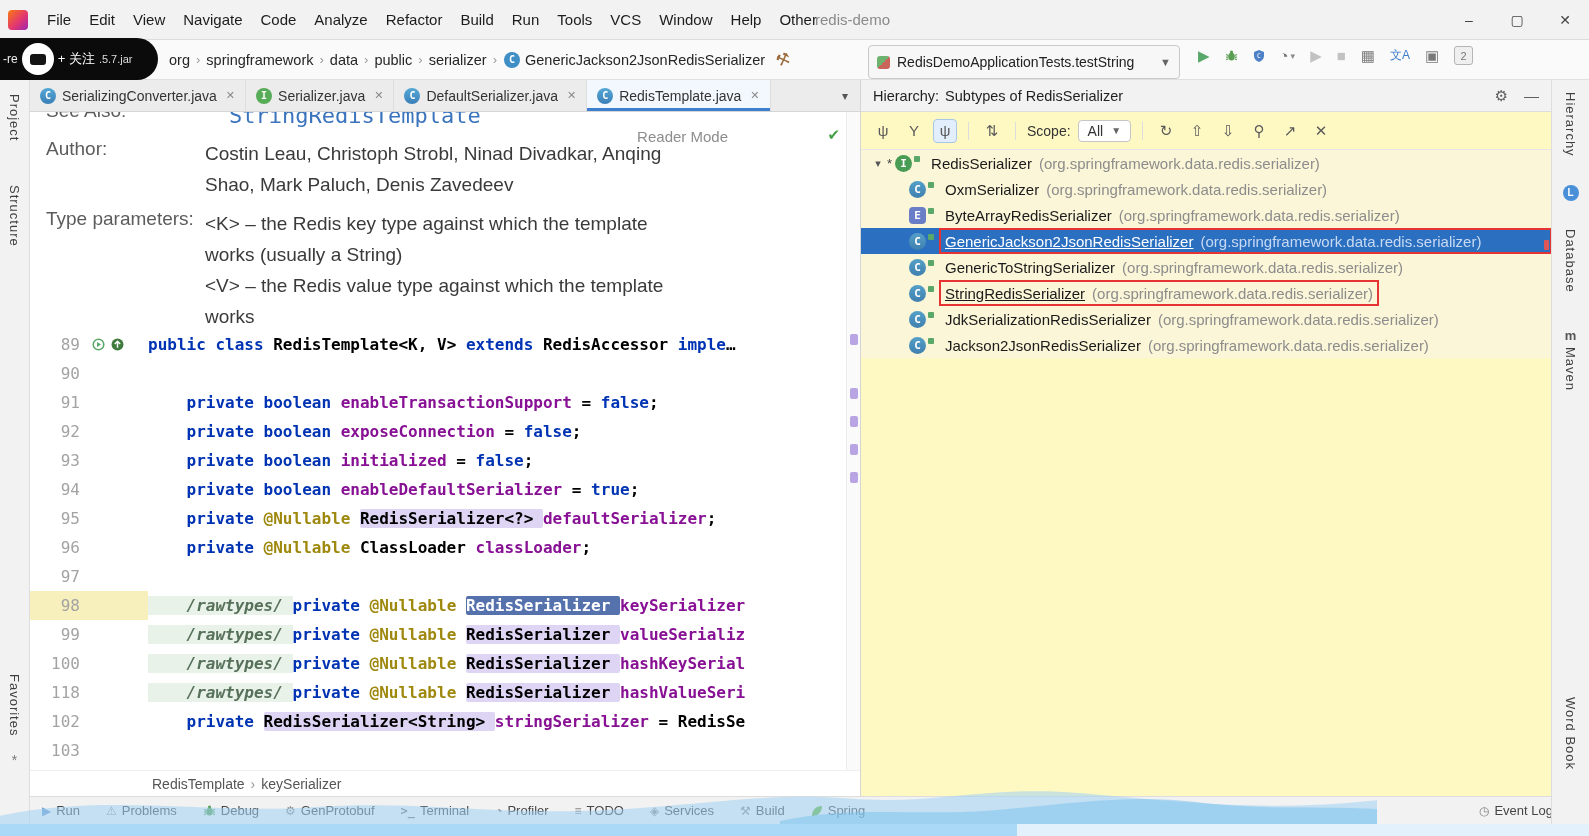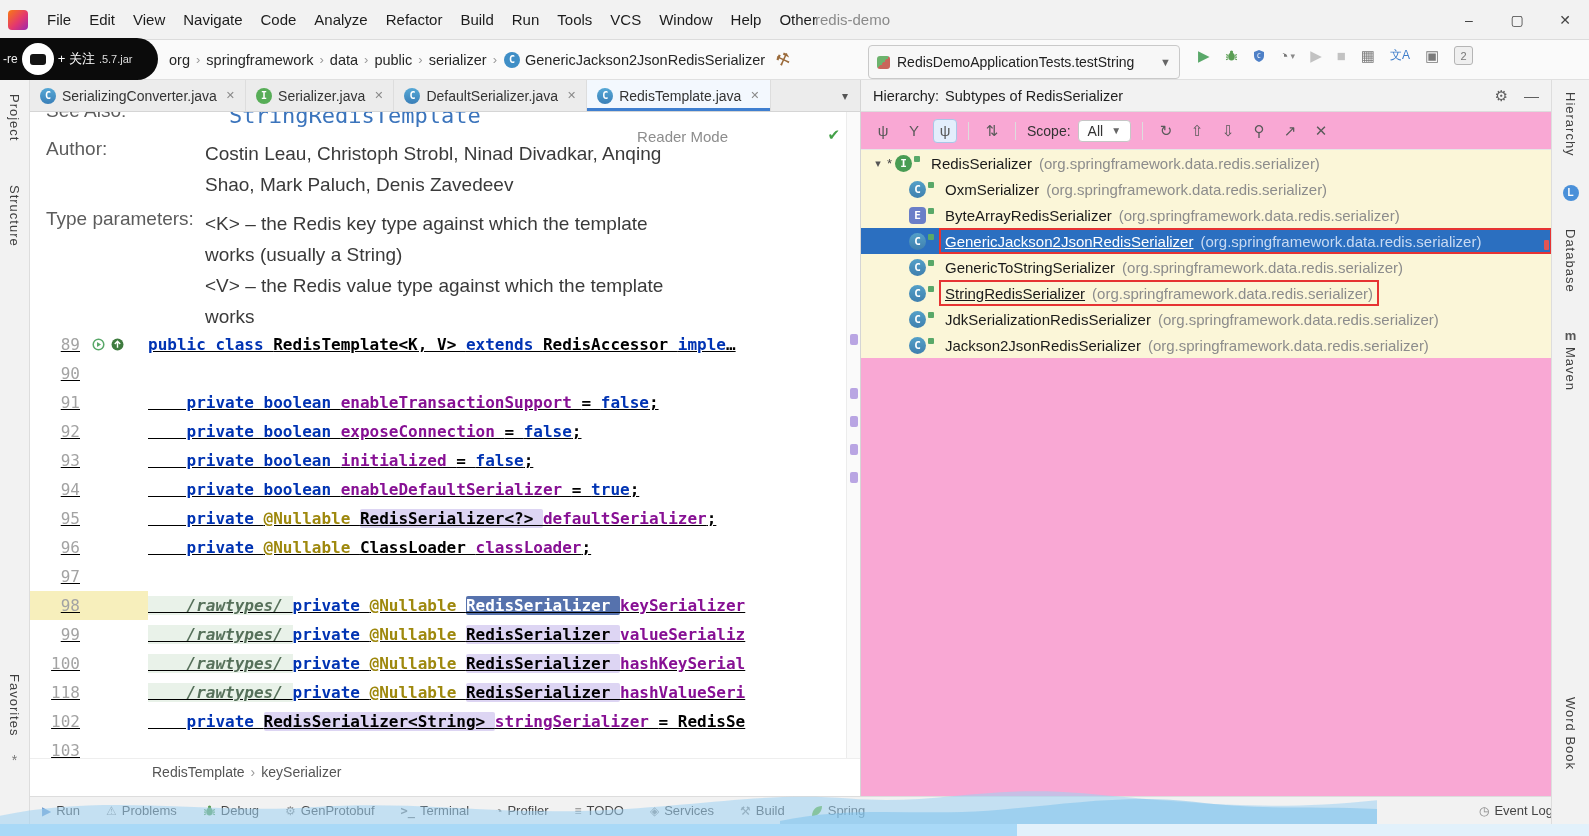--- a/index.html
+++ b/index.html
@@ -69,46 +69,46 @@
   .dlabel{width:175px;padding-left:16px;color:#5c5c5c;flex:0 0 auto;}
   .dval{width:470px;line-height:31px;color:#3a3a3a;}
   .see-val{font-family:"DejaVu Sans Mono",monospace;font-size:22px;color:#3b74bc;margin-left:24px;}
   .docrow1{top:-12px;}
   .docrow2{top:26px;}
   .docrow3{top:96px;}
   .dval p{margin:0;}
 
   .code{position:absolute;top:218px;left:0;right:0;
     font:600 16px/29px "DejaVu Sans Mono",monospace;color:#000;}
-  .cline{display:flex;height:29px;white-space:pre;text-decoration:underline;}
+  .cline{display:flex;height:29px;white-space:pre;}
   .gut{flex:0 0 118px;display:flex;align-items:center;}
   .lnum{width:50px;text-align:right;color:#a3a3a3;font-weight:400;cursor:default;}
   .gicons{display:flex;gap:6px;margin-left:12px;align-items:center;}
   .cur .gut{background:#f7efbc;}
   .ct{flex:1;overflow:hidden;}
   .tk-kw{color:#0033b3;font-weight:700;}
   .tk-pl{color:#000;}
   .tk-fi{color:#871094;}
   .tk-an{color:#9e880d;text-align:right;}
   .tk-lv{background:#ddd5f3;border-radius:2px;}
   .tk-sl{background:#5672ad;color:#fff;border-radius:2px;}
   .tk-fd{color:#56705a;background:#e9f2e9;font-style:italic;}
 
   .mid-scroll{position:absolute;top:32px;right:0;bottom:26px;width:14px;background:#fafafa;
     border-left:1px solid #ececec;}
   .mark{position:absolute;left:3px;width:8px;height:11px;background:#b9a5e3;border-radius:2px;}
 
-  .ed-crumbs{position:absolute;left:0;right:0;bottom:12px;height:26px;background:#fff;
+  .ed-crumbs{position:absolute;left:0;right:0;bottom:0;height:26px;background:#fff;
     border-top:1px solid #eee;display:flex;align-items:center;padding-left:120px;
     font-size:14px;color:#555;}
   .ed-crumb{margin:0 2px;}
   .ed-sep{color:#999;margin:0 4px;}
 
   
-  .hier-pane{position:absolute;left:860px;top:80px;right:38px;bottom:40px;background:#f9a8d4;
+  .hier-pane{position:absolute;left:860px;top:80px;right:38px;bottom:40px;background:#fef9c3;
     border-left:1px solid #d5d5d5;}
   .hier-header{height:32px;background:#f2f2f2;border-bottom:1px solid #ddd;display:flex;
     align-items:center;padding:0 12px;font-size:14.5px;color:#1f1f1f;gap:6px;}
   .hh-icons{margin-left:auto;display:flex;gap:16px;color:#5f5f5f;font-size:15px;}
   .hier-toolbar{height:38px;display:flex;align-items:center;gap:7px;padding:0 10px;
     border-bottom:1px solid #e6e6e6;font-size:14px;color:#333;}
   .tbi{width:24px;height:24px;display:flex;align-items:center;justify-content:center;
     color:#5a5a5a;font-size:15px;border-radius:4px;cursor:default;}
   .tbi.on{border:1px solid #a9c6e8;background:#e3eefc;}
   .tb-sep{width:1px;height:18px;background:#ddd;margin:0 4px;}

